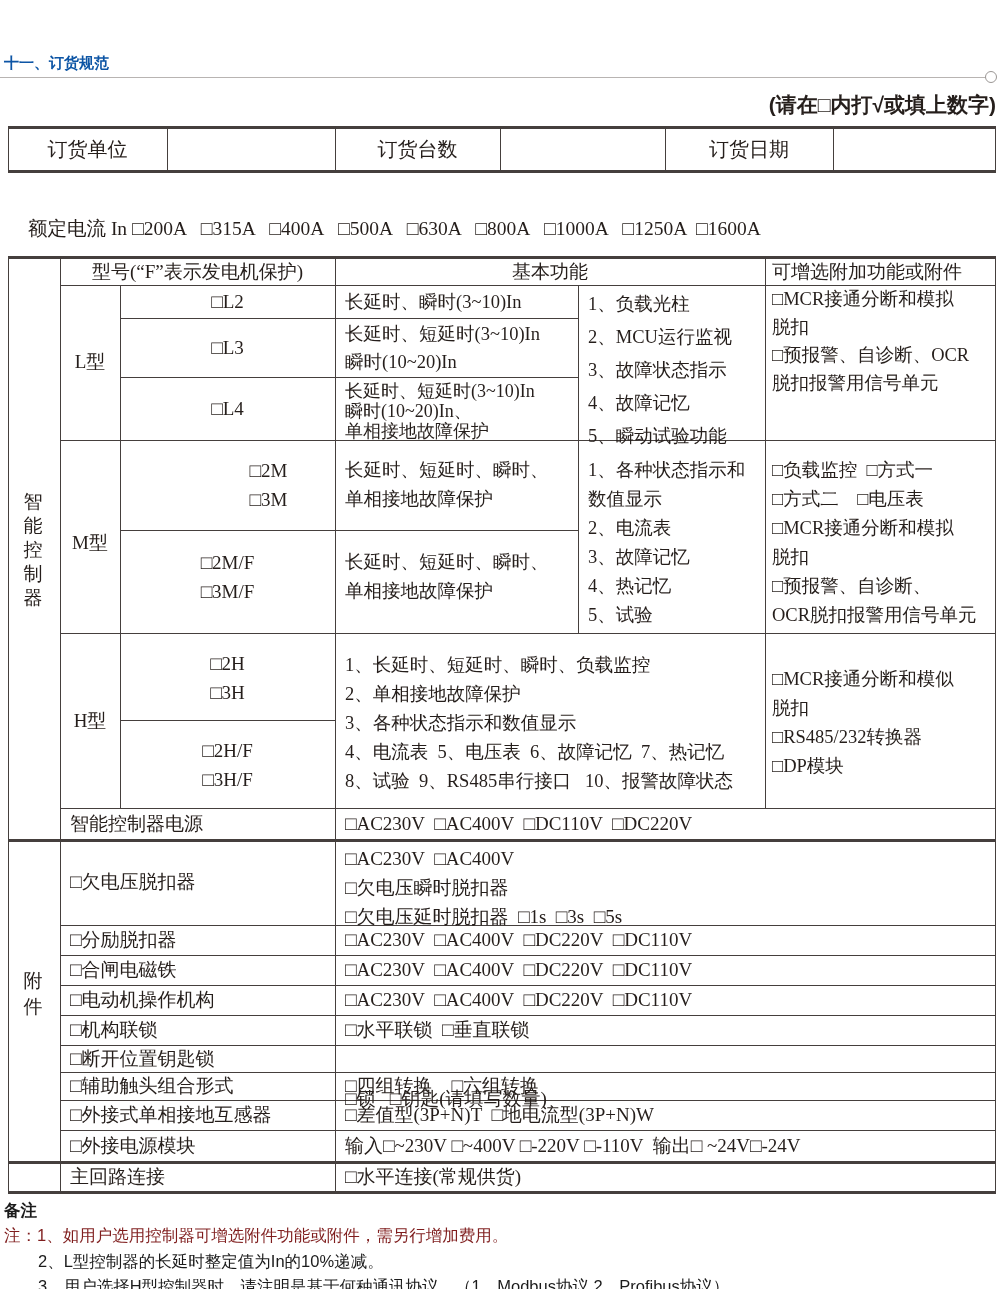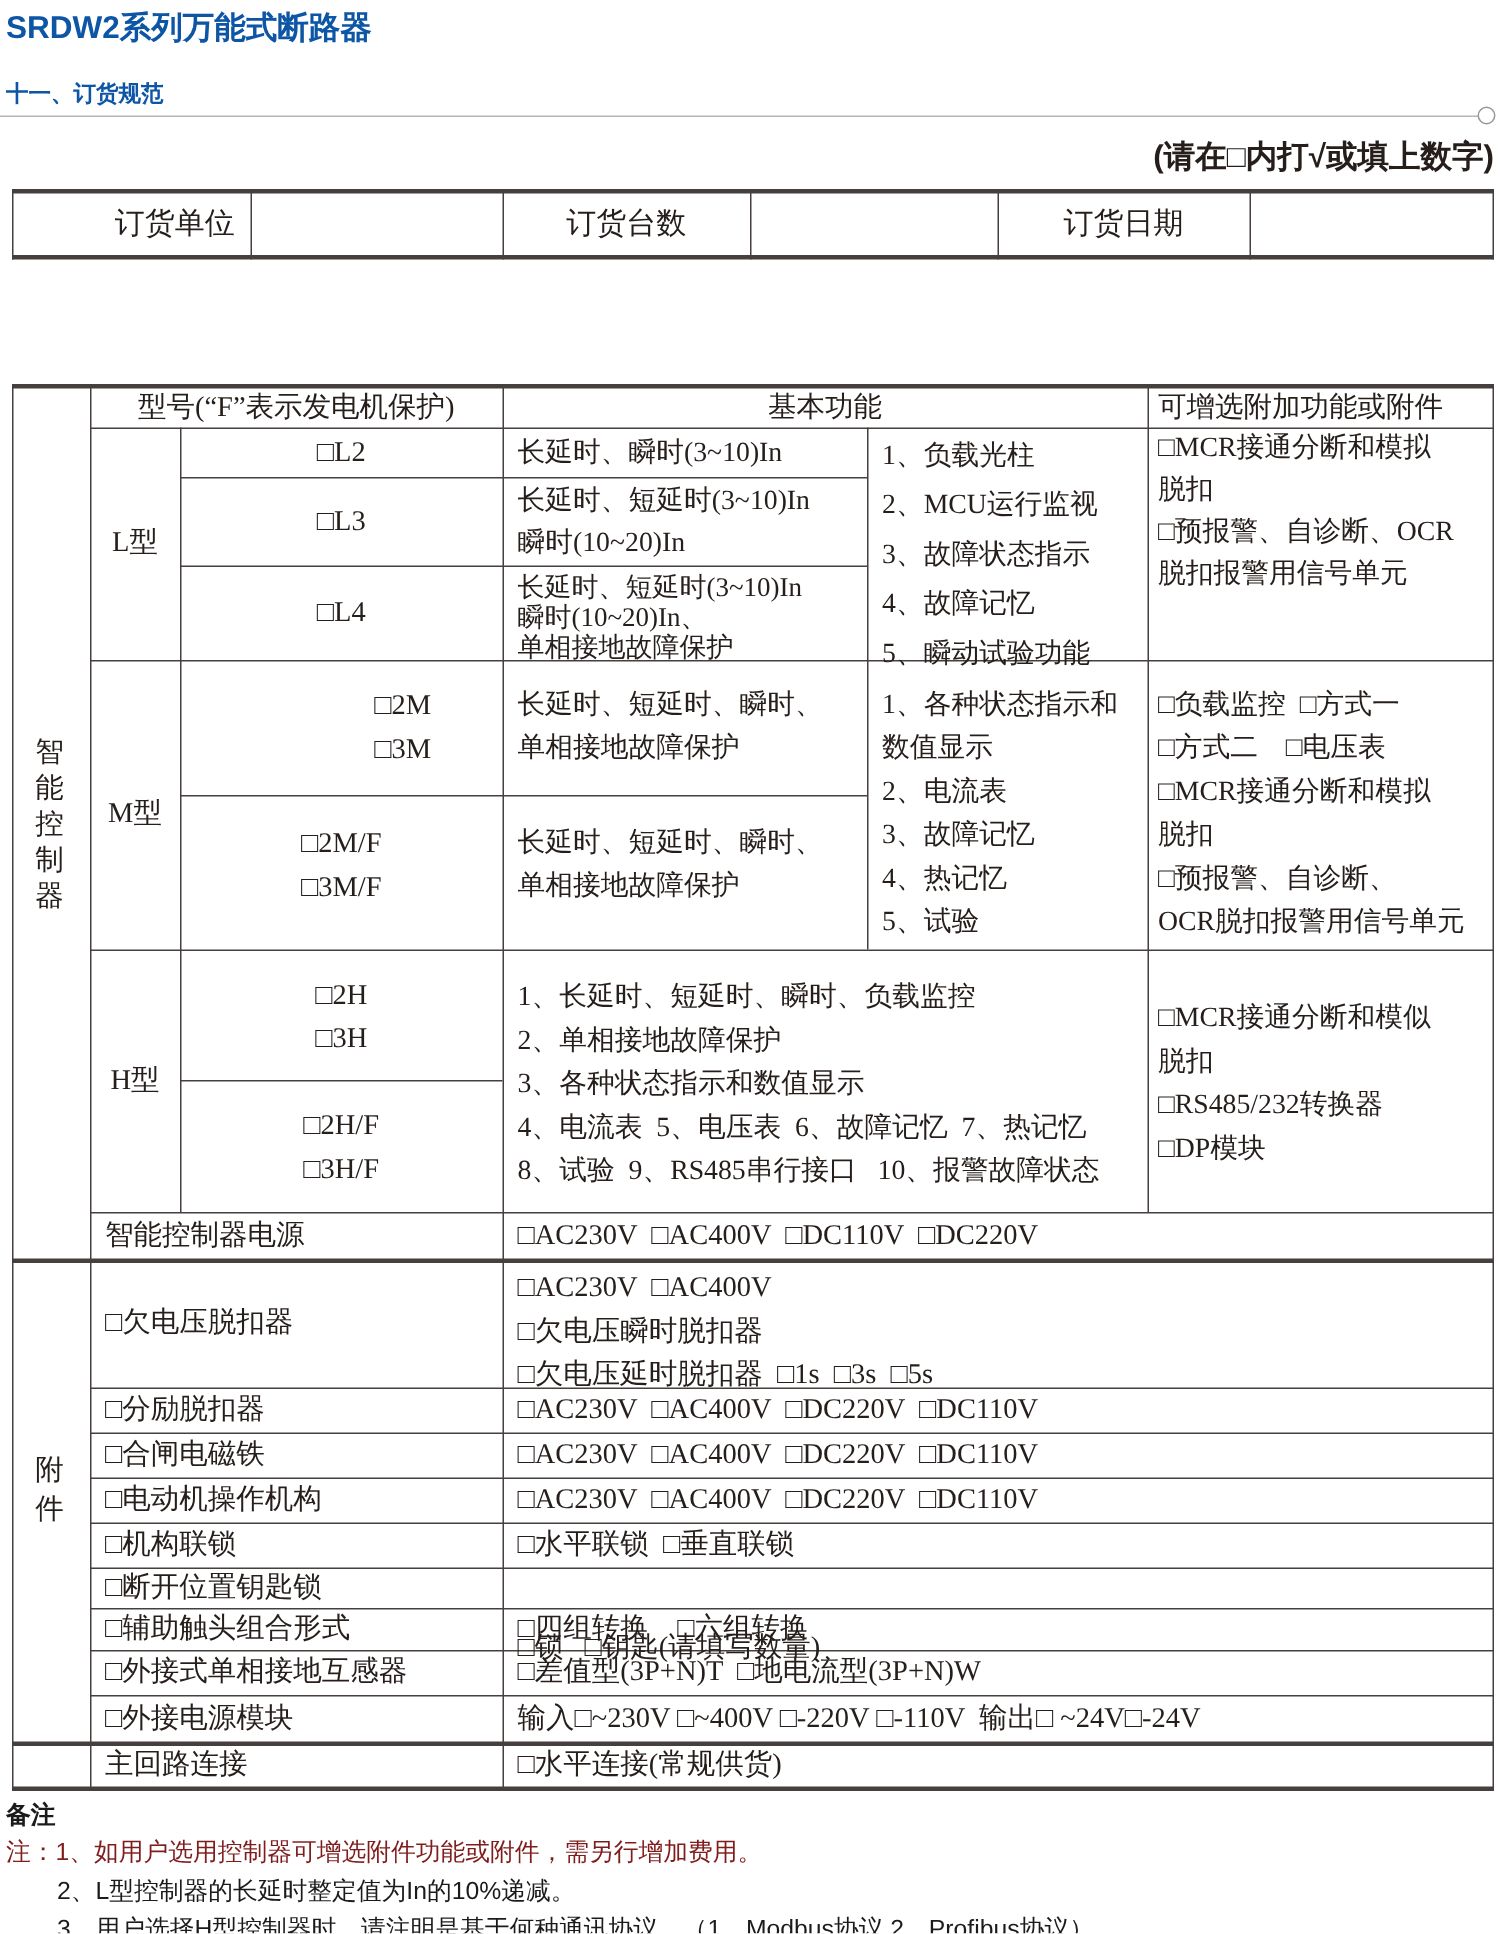--- a/index.html
+++ b/index.html
@@ -13,44 +13,44 @@
   .vl{position:absolute;width:1px;background:#453f3d;}
   .thick{height:3px;}
   .rule{position:absolute;height:1px;background:#b8b4b2;}
   .circ{position:absolute;width:10px;height:10px;border:1.5px solid #9b9795;border-radius:50%;background:#fff;}
 </style>
 </head>
 <body>
 
 <div class="page">
 
-  <div class="t sans blue" style="left:4px;top:6px;font-size:21px;font-weight:bold;">SRDW2系列万能式断路器</div>
   <div class="t sans blue" style="left:4px;top:50px;font-size:15px;font-weight:bold;">十一、订货规范</div>
   <div class="rule" style="left:0;top:77px;width:986px;"></div>
   <div class="circ" style="left:985px;top:71px;"></div>
   <div class="t sans" style="left:450px;top:92px;width:546px;text-align:right;font-size:21px;font-weight:600;">(请在□内打√或填上数字)</div>
 
   <div>
     <div class="hl thick" style="left:8px;top:126px;width:988px;"></div>
     <div class="hl thick" style="left:8px;top:170px;width:988px;"></div>
     <div class="vl" style="left:8px;top:126px;height:47px;"></div>
     <div class="vl" style="left:167px;top:126px;height:47px;"></div>
     <div class="vl" style="left:335px;top:126px;height:47px;"></div>
     <div class="vl" style="left:500px;top:126px;height:47px;"></div>
     <div class="vl" style="left:665px;top:126px;height:47px;"></div>
     <div class="vl" style="left:833px;top:126px;height:47px;"></div>
     <div class="vl" style="left:995px;top:126px;height:47px;"></div>
-    <div class="t ctr" style="left:8px;top:136px;width:159px;font-size:20px;padding-left:29px;">订货单位</div>
+    <div class="t ctr" style="left:8px;top:136px;width:159px;font-size:20px;">订货单位</div>
     <div style="position:absolute;left:168px;top:127px;width:167px;height:43px;"></div>
     <div class="t ctr" style="left:335px;top:136px;width:165px;font-size:20px;">订货台数</div>
     <div style="position:absolute;left:501px;top:127px;width:164px;height:43px;"></div>
     <div class="t ctr" style="left:665px;top:136px;width:168px;font-size:20px;">订货日期</div>
     <div style="position:absolute;left:834px;top:127px;width:161px;height:43px;"></div>
   </div>
 
+  <div class="t" style="left:28px;top:216px;font-size:19.5px;">额定电流 In □200A   □315A   □400A   □500A   □630A   □800A   □1000A   □1250A  □1600A</div>
 
   <div>
     <div class="hl thick" style="left:8px;top:256px;width:988px;"></div>
     <div class="hl" style="left:60px;top:285px;width:936px;"></div>
     <div class="hl" style="left:120px;top:318px;width:458px;"></div>
     <div class="hl" style="left:120px;top:377px;width:458px;"></div>
     <div class="hl" style="left:60px;top:440px;width:936px;"></div>
     <div class="hl" style="left:120px;top:530px;width:458px;"></div>
     <div class="hl" style="left:60px;top:633px;width:936px;"></div>
     <div class="hl" style="left:120px;top:720px;width:215px;"></div>

